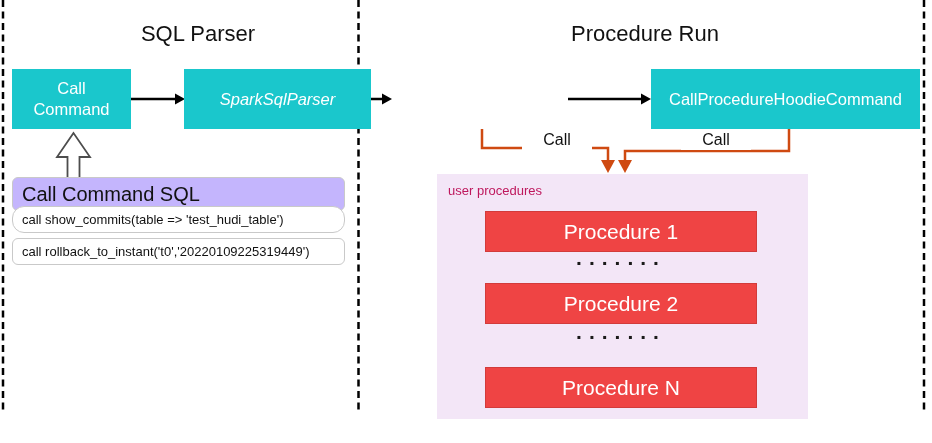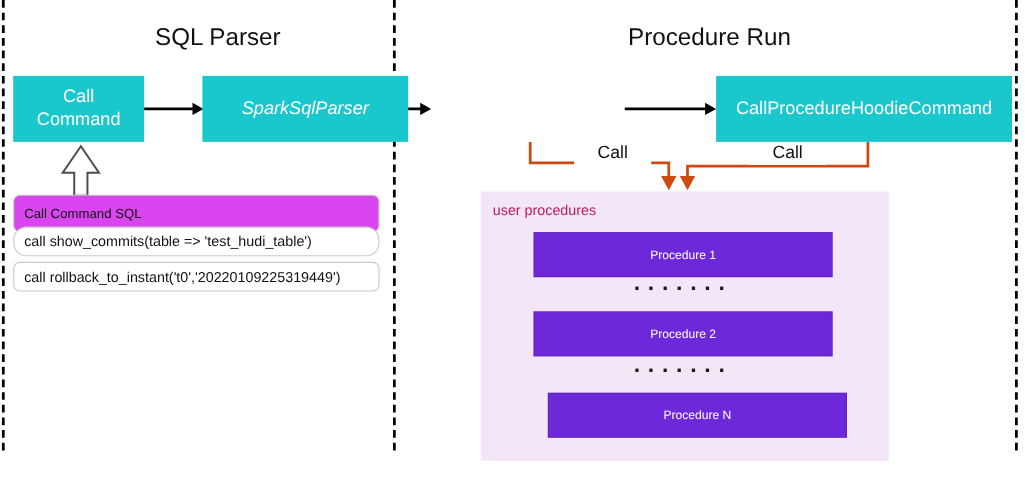--- a/index.html
+++ b/index.html
@@ -30,40 +30,40 @@
     position:absolute;top:130px;height:20px;width:70px;
     font-size:16px;color:#111;text-align:center;line-height:20px;
     background:#fff;z-index:3;
   }
   .sql-card{
     position:absolute;left:12px;width:333px;box-sizing:border-box;
     border:1px solid #c9c9c9;border-radius:6px;background:#fff;
     display:flex;align-items:center;padding:0 9px;
     color:#111;z-index:2;white-space:nowrap;overflow:hidden;
   }
-  #sql-header{top:177px;height:34px;background:#d946ef;font-size:12px;}
+  #sql-header{top:177px;height:34px;background:#c4b5fd;font-size:20px;}
   #sql-row-0{top:206px;height:27px;font-size:13px;border-radius:12px;}
   #sql-row-1{top:238px;height:27px;font-size:13px;}
   #user-procedures{
     position:absolute;left:437px;top:174px;width:371px;height:245px;
     background:#F3E6F7;z-index:2;
   }
   #user-procedures-label{
     position:absolute;left:11px;top:9px;
     font-size:13px;color:#be185d;
   }
   .procedure-box{
     position:absolute;left:48px;width:272px;height:41px;
-    background:#6d28d9;border:1px solid rgba(0,0,0,0.12);box-sizing:border-box;
-    color:#fff;font-size:11px;
+    background:#ef4444;border:1px solid rgba(0,0,0,0.12);box-sizing:border-box;
+    color:#fff;font-size:21px;
     display:flex;align-items:center;justify-content:center;
   }
   #proc-0{top:37px;}
   #proc-1{top:109px;}
-  #proc-2{top:183px;margin-left:13px;}
+  #proc-2{top:193px;}
   .dots-row{
     position:absolute;left:48px;width:272px;height:22px;
     text-align:center;
     font-size:21px;font-weight:bold;color:#1a1a1a;
     letter-spacing:7px;line-height:12px;
   }
   #dots-0{top:78px;}
   #dots-1{top:152px;}
 </style>
 </head>

